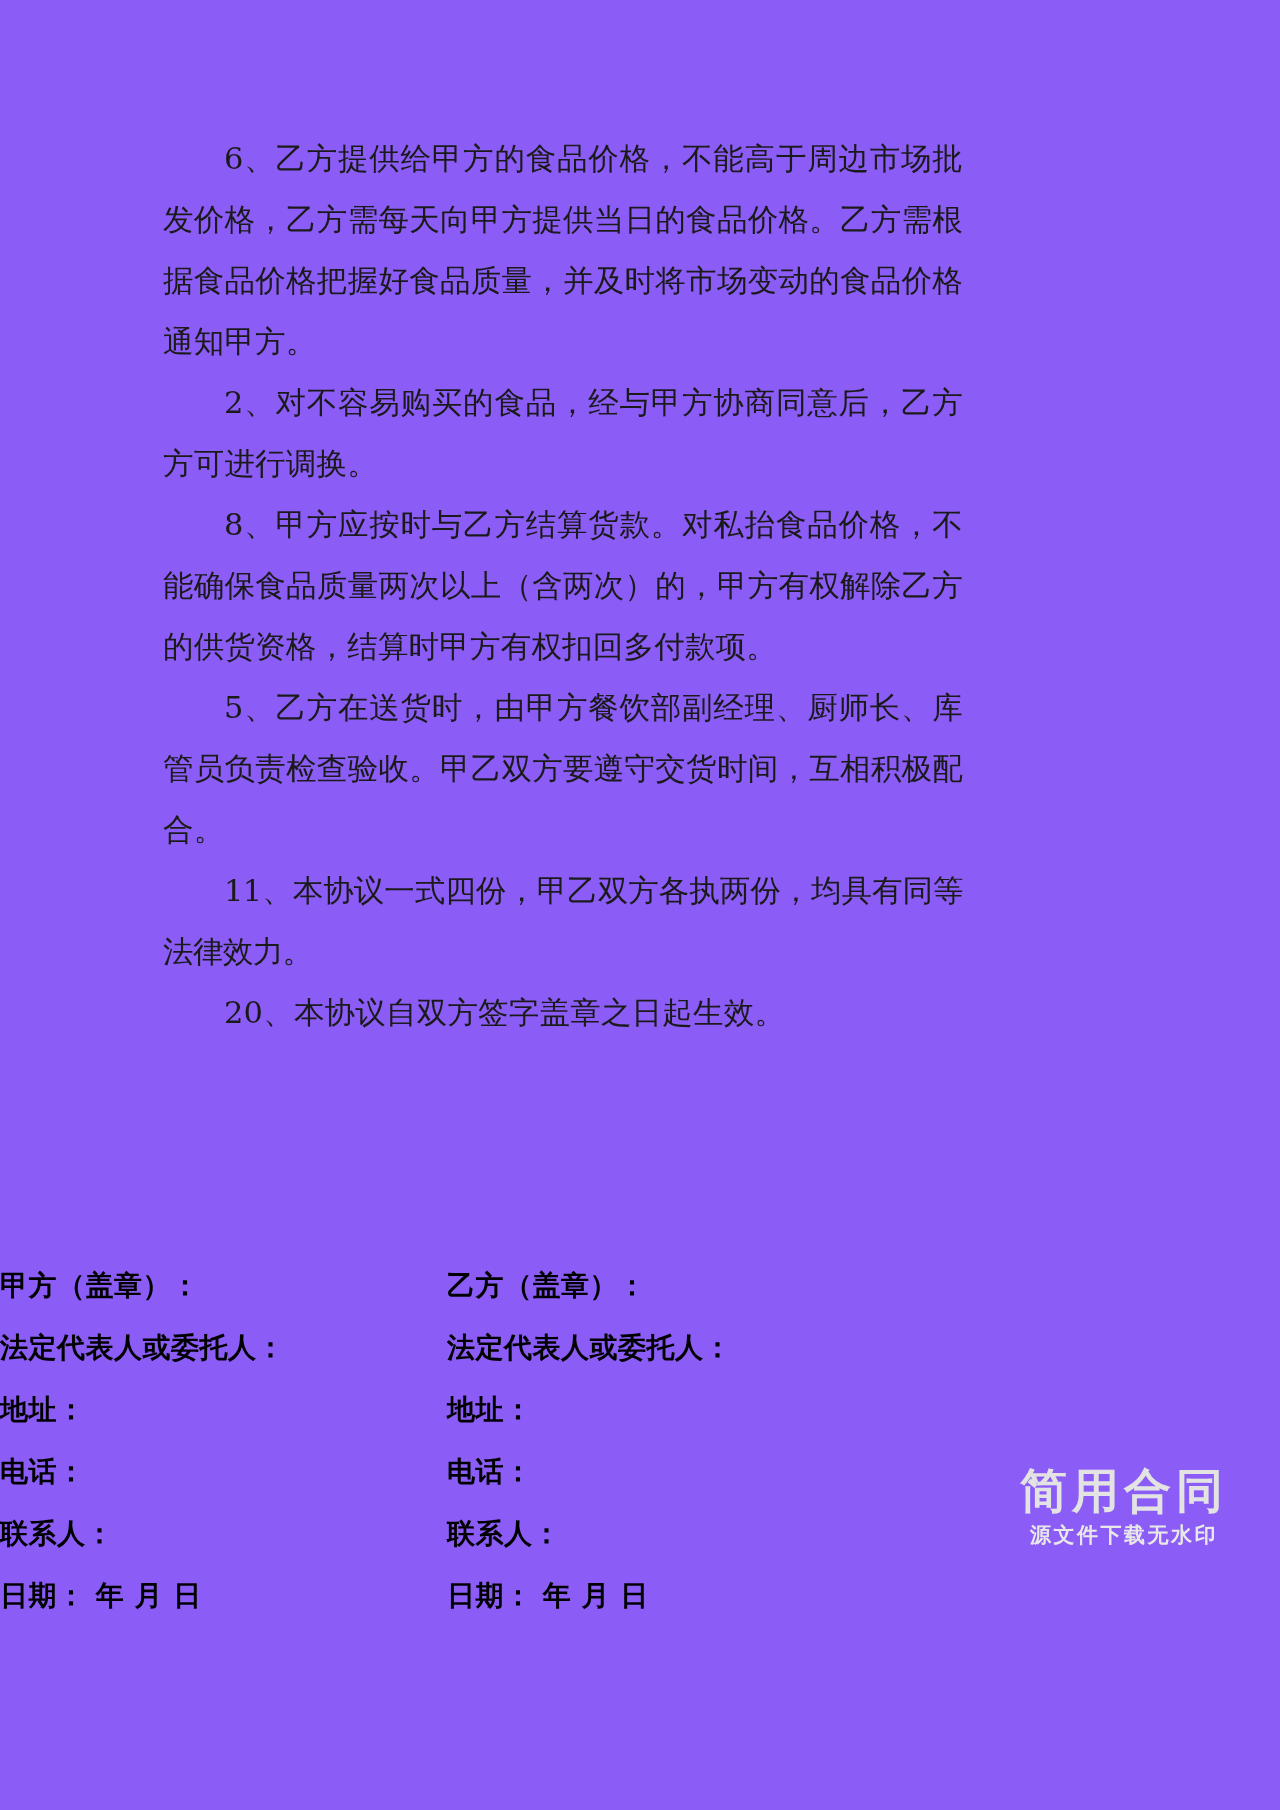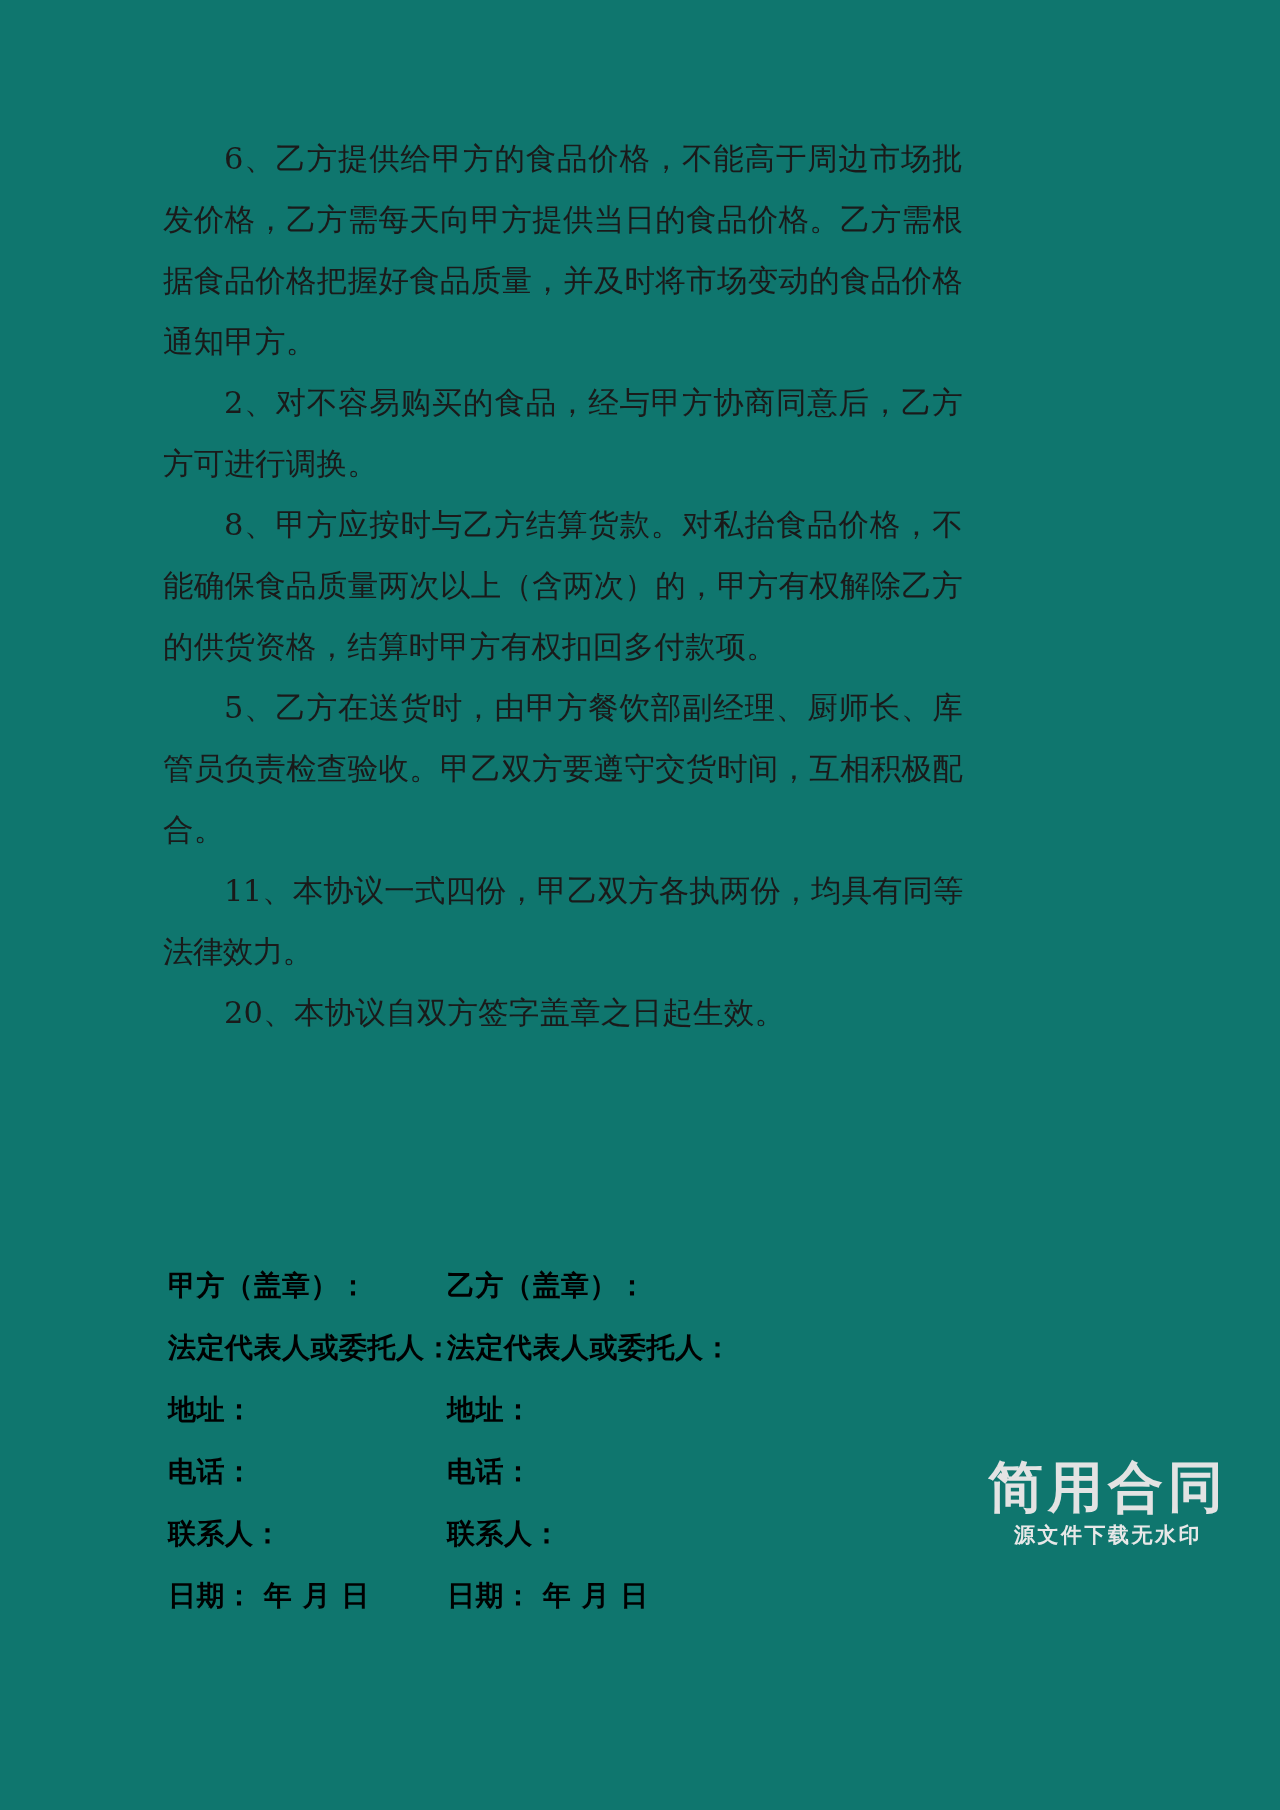--- a/index.html
+++ b/index.html
@@ -4,21 +4,21 @@
 <style>
   html, body {
     margin: 0;
     padding: 0;
     background: #ffffff;
   }
   .page {
     position: relative;
     width: 1280px;
     height: 1810px;
-    background: #0f766e;
+    background: #8b5cf6;
     overflow: hidden;
     font-family: "DejaVu Serif", "Liberation Serif", serif;
     color: #000000;
   }
 
   
   .body-block {
     position: absolute;
     left: 163px;
     top: 128px;
@@ -55,36 +55,36 @@
     align-items: flex-start;
   }
   .sign-col {
     font-size: 28px;
     line-height: 62px;
     font-weight: 700;
     letter-spacing: 0.5px;
     white-space: nowrap;
     color: #000000;
   }
-  .sign-col.party-a { width: 420px; padding-left: 168px; box-sizing: border-box; }
+  .sign-col.party-a { width: 420px; box-sizing: border-box; }
   .sign-col.party-b { padding-left: 0; margin-left: 27px; }
   .date-spaced { letter-spacing: 0.5px; }
 
   
   .watermark {
     position: absolute;
     right: 52px;
     bottom: 262px;
     text-align: center;
     user-select: none;
     pointer-events: none;
   }
   .wm-main {
     font-family: Liberation Serif, serif;
-    font-size: 55px;
+    font-size: 47px;
     font-weight: 700;
     letter-spacing: 5px;
     color: #e3e3e3;
     line-height: 1.05;
   }
   .wm-sub {
     font-family: "DejaVu Sans", "Liberation Sans", sans-serif;
     font-size: 21px;
     font-weight: 700;
     letter-spacing: 2.5px;

